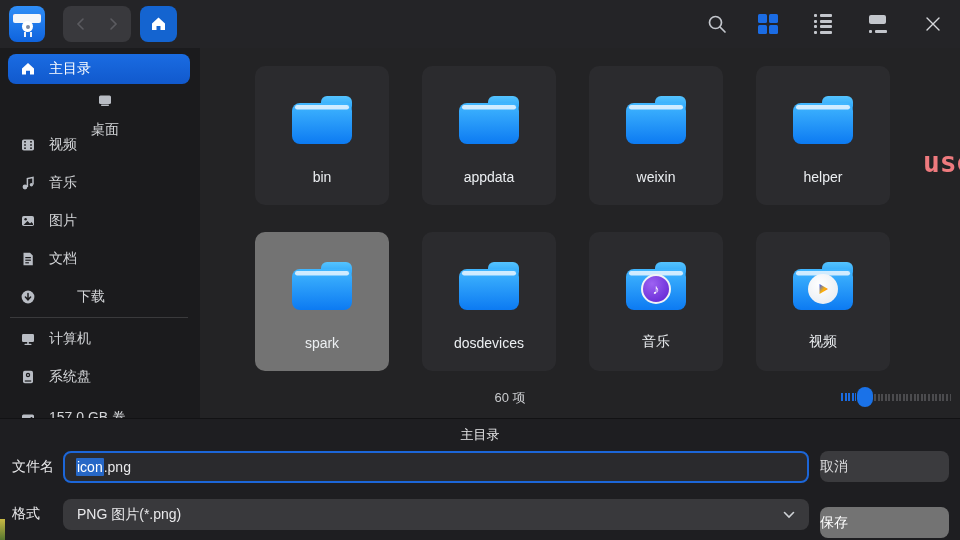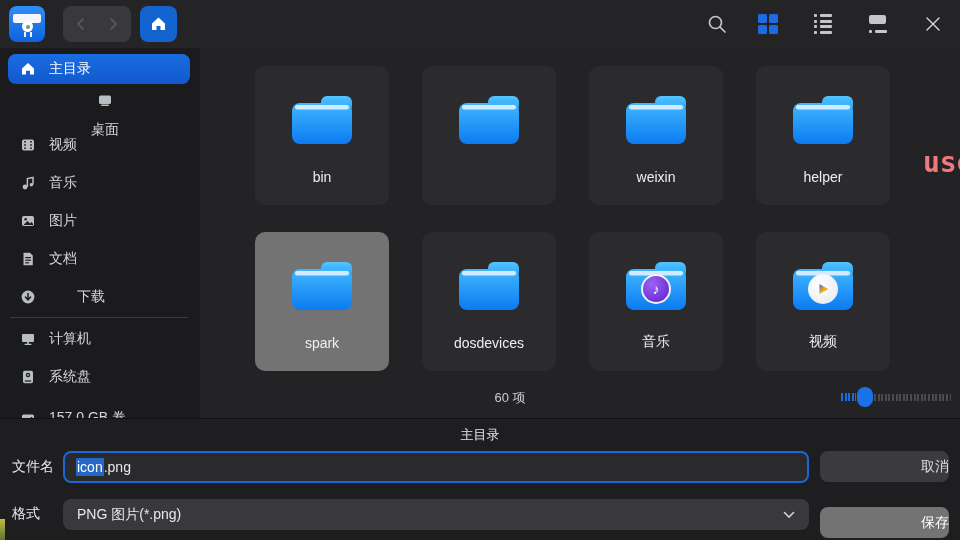--- a/index.html
+++ b/index.html
@@ -61,21 +61,21 @@
 
   
   .footer { position:absolute; left:0; top:418px; width:960px; height:122px; background:#1e1e21; border-top:1px solid #121214; }
   .crumb { position:absolute; left:0; top:7px; width:960px; text-align:center; color:#e8e8ea; font-size:13px; }
   .flabelrow { position:absolute; color:#e8e8ea; font-size:14px; line-height:31px; left:12px; }
   .lab1 { top:32px; } .lab2 { top:79px; }
   .fileinput { position:absolute; left:63px; top:32px; width:746px; height:32px; background:#2a2a2d;
                border:2px solid #1c66d8; border-radius:8px; display:flex; align-items:center; padding-left:11px;
                font-size:14px; color:#e9e9eb; }
   .fileinput .selhl { background:#2667c6; color:#fff; padding:1px 1px; border-radius:1px; }
-  .btn { position:absolute; left:820px; width:129px; height:31px; border-radius:8px; text-align:right;
+  .btn { position:absolute; left:820px; width:129px; height:31px; border-radius:8px; text-align:left;
          line-height:31px; font-size:14px; }
   .cancel { top:32px; background:#3b3b3e; color:#dedee0; }
   .save { top:88px; background:#737373; color:#fff; }
   .select { position:absolute; left:63px; top:80px; width:746px; height:31px; background:#39393c; border-radius:8px;
             display:flex; align-items:center; padding:0 14px; font-size:14px; color:#e9e9eb; }
   .select .chev { margin-left:auto; }
   .sliver { position:absolute; left:0; top:519px; width:5px; height:21px;
             background:linear-gradient(180deg,#c8b944,#57772f); }
 </style>
 </head>
@@ -289,20 +289,21 @@
         </svg>
       <div class="flabel">bin</div>
     </div>
 
     <div class="tile" style="left:222px; top:18px;">
       <svg class="fold" viewBox="0 0 64 52">
         <rect x="31" y="2" width="31" height="16" rx="6" fill="url(#tgrad)"></rect>
         <rect x="2" y="9" width="60" height="41" rx="8" fill="url(#fgrad)"></rect>
         <rect x="5" y="11" width="54" height="4.5" rx="2.2" fill="#eaf6ff" opacity="0.85"></rect>
         </svg>
+      <div class="flabel">appdata</div>
     </div>
 
     <div class="tile" style="left:389px; top:18px;">
       <svg class="fold" viewBox="0 0 64 52">
         <rect x="31" y="2" width="31" height="16" rx="6" fill="url(#tgrad)"></rect>
         <rect x="2" y="9" width="60" height="41" rx="8" fill="url(#fgrad)"></rect>
         <rect x="5" y="11" width="54" height="4.5" rx="2.2" fill="#eaf6ff" opacity="0.85"></rect>
         </svg>
       <div class="flabel">weixin</div>
     </div>

